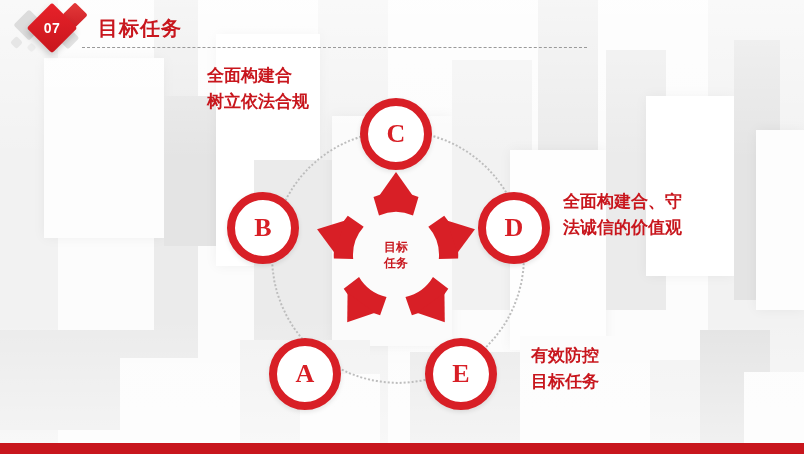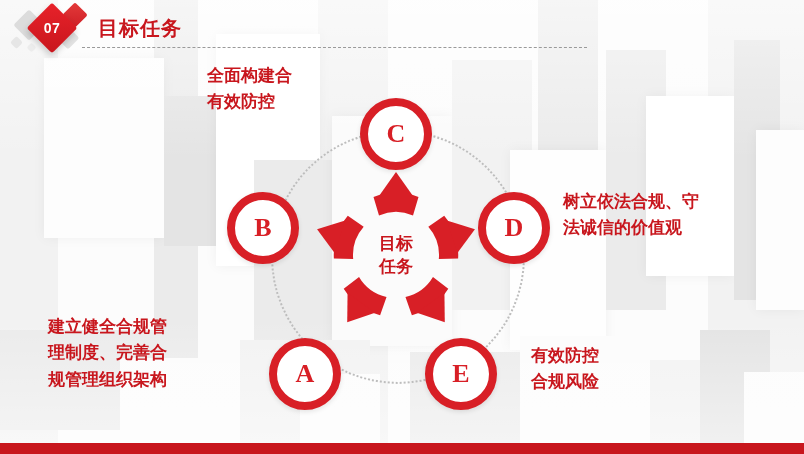--- a/index.html
+++ b/index.html
@@ -78,21 +78,21 @@
   .diagram { position: absolute; left: 226px; top: 85px; width: 340px; height: 340px; }
   .dotted-ring {
     position: absolute; left: 45px; top: 45px; width: 250px; height: 250px;
     border: 2px dotted #bdbdbd; border-radius: 50%;
   }
   .hub { position: absolute; left: 85px; top: 85px; width: 170px; height: 170px; }
   .hub svg { display: block; }
   .hub-label {
     position: absolute; left: 0; top: 0; width: 170px; height: 170px;
     display: flex; flex-direction: column; align-items: center; justify-content: center;
-    color: #c8161d; font-size: 17px; font-weight: bold; line-height: 1.35;
+    color: #c8161d; font-size: 12px; font-weight: bold; line-height: 1.35;
     font-family: "DejaVu Sans", "Liberation Sans", sans-serif;
   }
 
   .node {
     position: absolute; width: 72px; height: 72px; border-radius: 50%;
     background: #ffffff; border: 8px solid #d81f26;
     box-sizing: border-box;
     display: flex; align-items: center; justify-content: center;
     color: #d81f26; font-size: 26px; font-weight: bold;
     font-family: "Liberation Serif", "DejaVu Serif", serif;
@@ -211,23 +211,20 @@
     </div>
 
     <div class="node node-c">C</div>
     <div class="node node-b">B</div>
     <div class="node node-d">D</div>
     <div class="node node-a">A</div>
     <div class="node node-e">E</div>
   </div>
 
   <div class="callout callout-c">全面构建合
-有效防控</div>
-  <div class="callout callout-d">树立依法合规、守
+树立依法合规</div>
+  <div class="callout callout-d">全面构建合、守
 法诚信的价值观</div>
-  <div class="callout callout-a">建立健全合规管
-理制度、完善合
-规管理组织架构</div>
   <div class="callout callout-e">有效防控
-合规风险</div>
+目标任务</div>
 
   <div class="footer-bar"></div>
 </div>
 
 </body></html>

